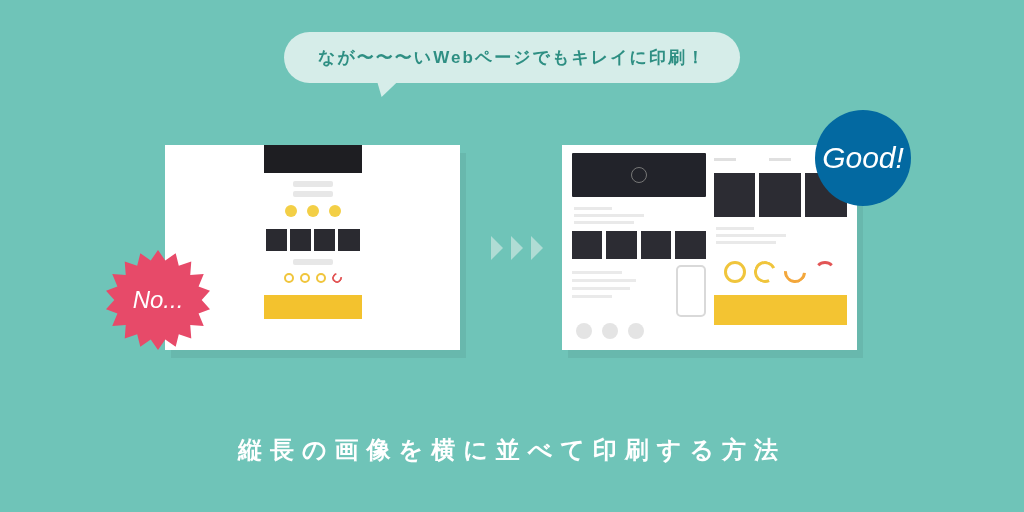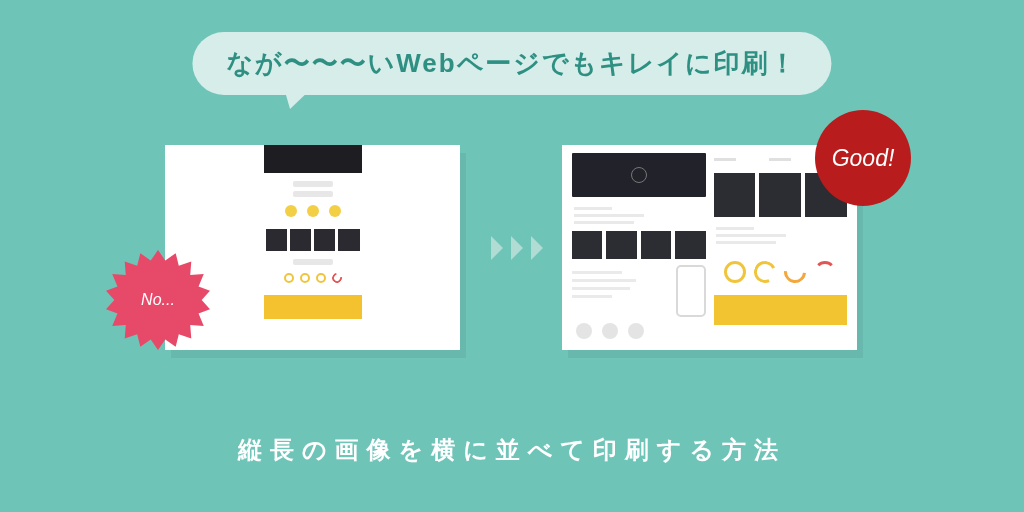--- a/index.html
+++ b/index.html
@@ -11,21 +11,21 @@
   }
 
   
   .bubble {
     position: absolute;
     left: 50%;
     top: 32px;
     transform: translateX(-50%);
     background: #d6ede9;
     color: #2e8f83;
-    font-size: 26px;
+    font-size: 17px;
     font-weight: 600;
     letter-spacing: 2px;
     padding: 14px 34px;
     border-radius: 34px;
     white-space: nowrap;
   }
   .bubble::after {
     content: "";
     position: absolute;
     left: 90px;
@@ -118,32 +118,32 @@
     display:flex;
     gap:4px;
   }
   .arrows svg path { fill:#b0dcd4; }
 
   
   .badge-good {
     position:absolute;
     left: 815px; top: 110px;
     width: 96px; height:96px;
-    background:#b91c1c;
+    background:#0369a1;
     border-radius:50%;
     color:#fff;
     display:flex; align-items:center; justify-content:center;
-    font-size:23px; font-weight:500; font-style:italic;
+    font-size:30px; font-weight:500; font-style:italic;
   }
   .badge-no {
     position:absolute;
     left: 106px; top: 248px;
     width: 104px; height:104px;
     display:flex; align-items:center; justify-content:center;
-    color:#fff; font-size:16px; font-style:italic; font-weight:500;
+    color:#fff; font-size:24px; font-style:italic; font-weight:500;
   }
   .badge-no svg { position:absolute; inset:0; }
   .badge-no span { position:relative; }
 
   
   .title {
     position:absolute;
     left:0; right:0;
     bottom: 46px;
     text-align:center;

